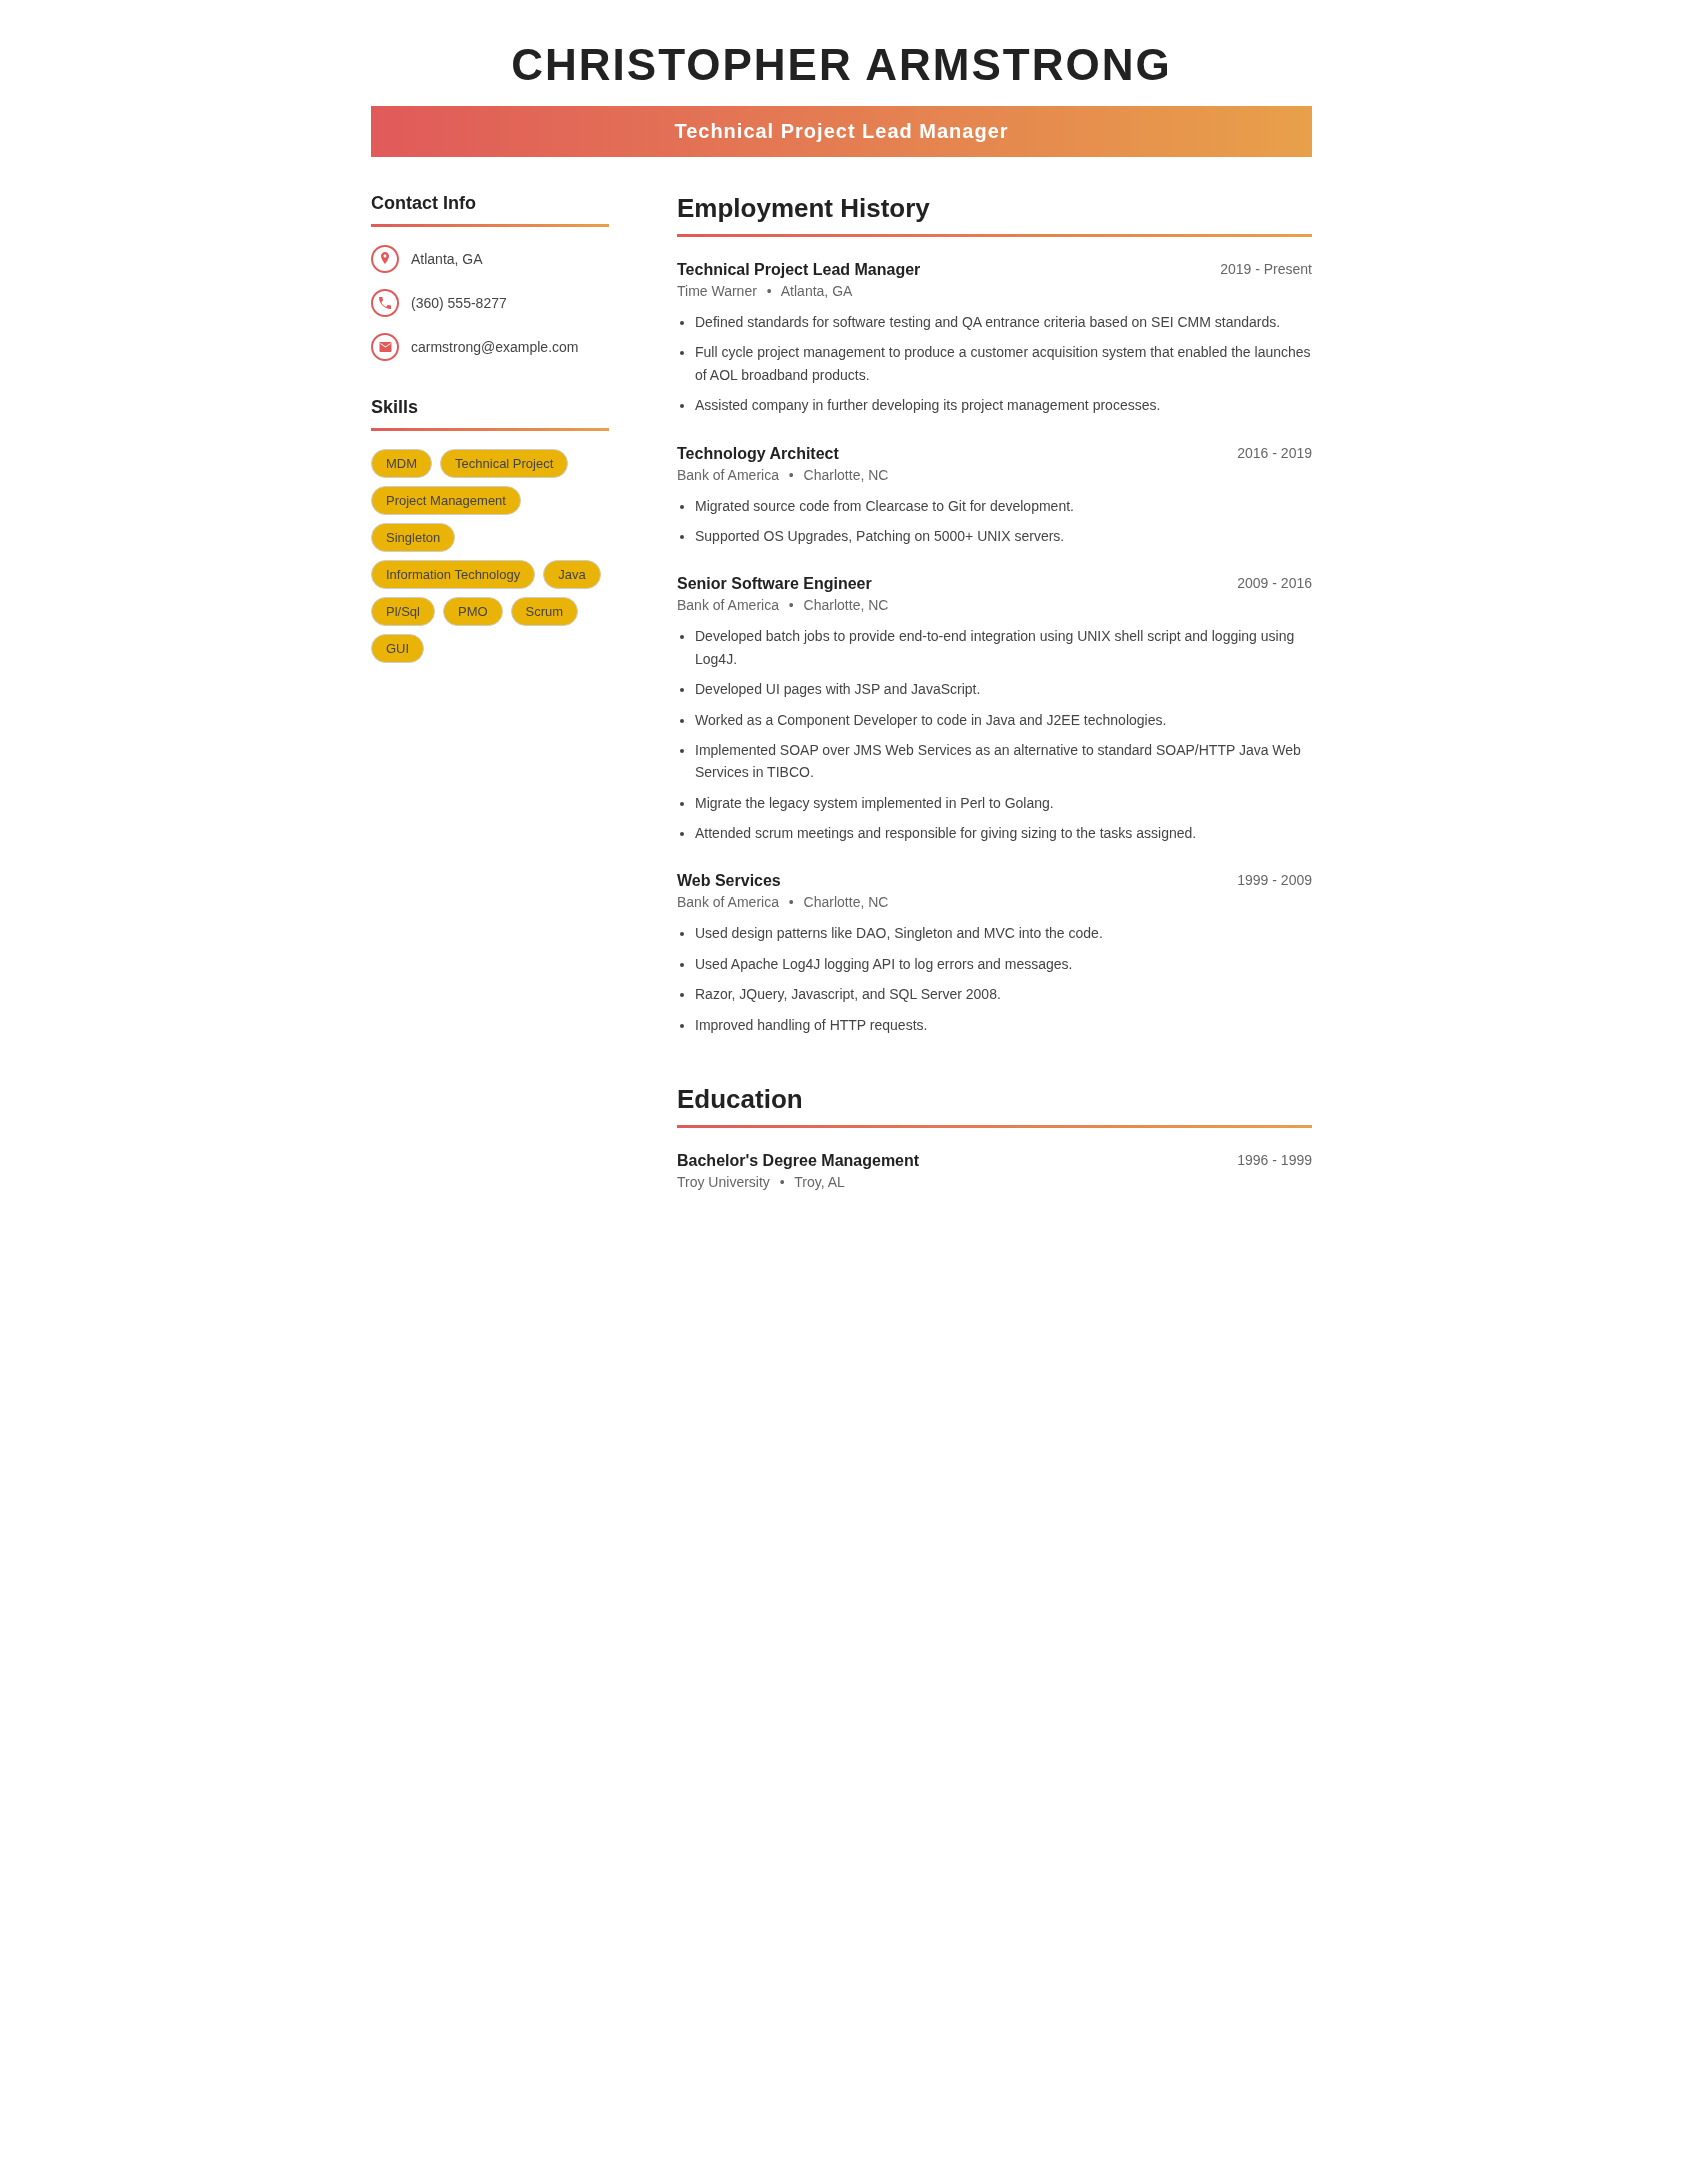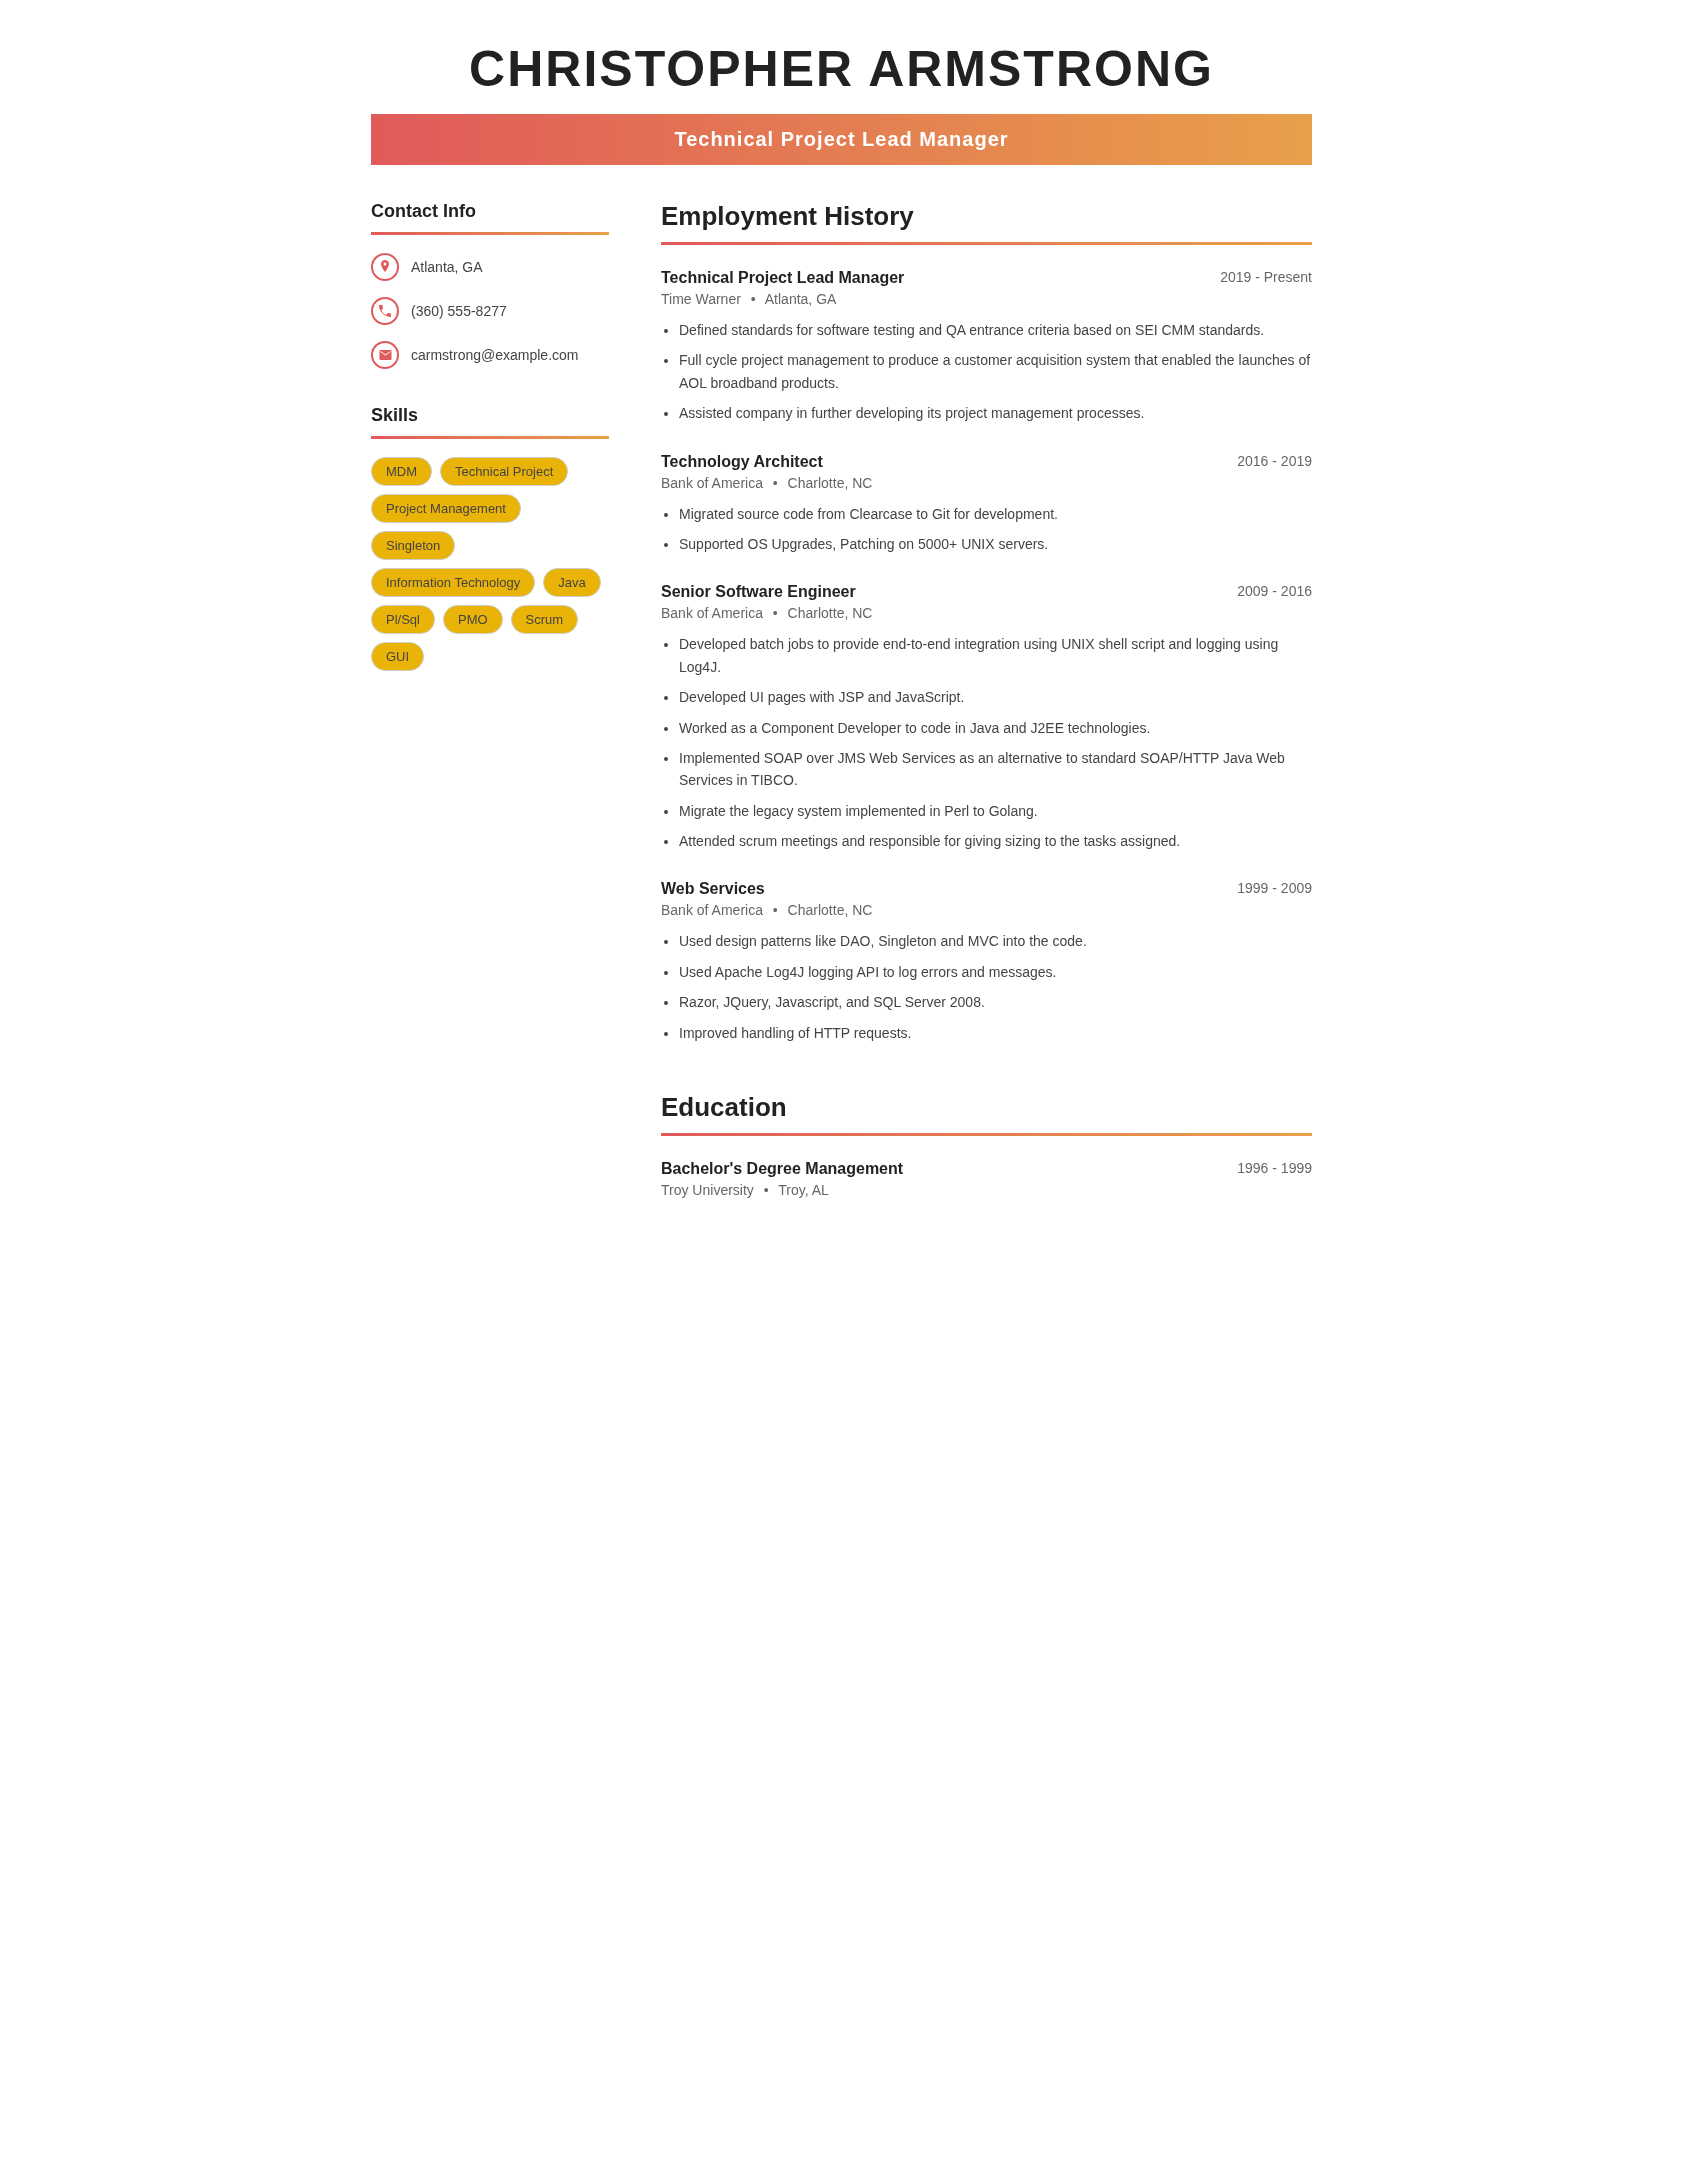--- a/index.html
+++ b/index.html
@@ -14,42 +14,42 @@
       width: 941px;
       margin: 0 auto;
       padding: 40px 0 59px;
     }
     
     .header {
       text-align: center;
       margin-bottom: 0;
     }
     .header h1 {
-      font-size: 50px;
+      font-size: 44px;
       font-weight: 900;
       letter-spacing: 2px;
       color: #222;
       text-transform: uppercase;
       margin-bottom: 16px;
     }
     .title-banner {
       background: linear-gradient(to right, #e05a5a, #e8a04a);
       padding: 14px 0;
       margin-bottom: 36px;
     }
     .title-banner h2 {
       color: #fff;
       font-size: 20px;
       font-weight: 600;
       letter-spacing: 1px;
     }
     
     .main-content {
       display: flex;
-      gap: 52px;
+      gap: 68px;
       align-items: flex-start;
     }
     
     .sidebar {
       width: 238px;
       flex-shrink: 0;
     }
     .sidebar-section {
       margin-bottom: 36px;
     }

